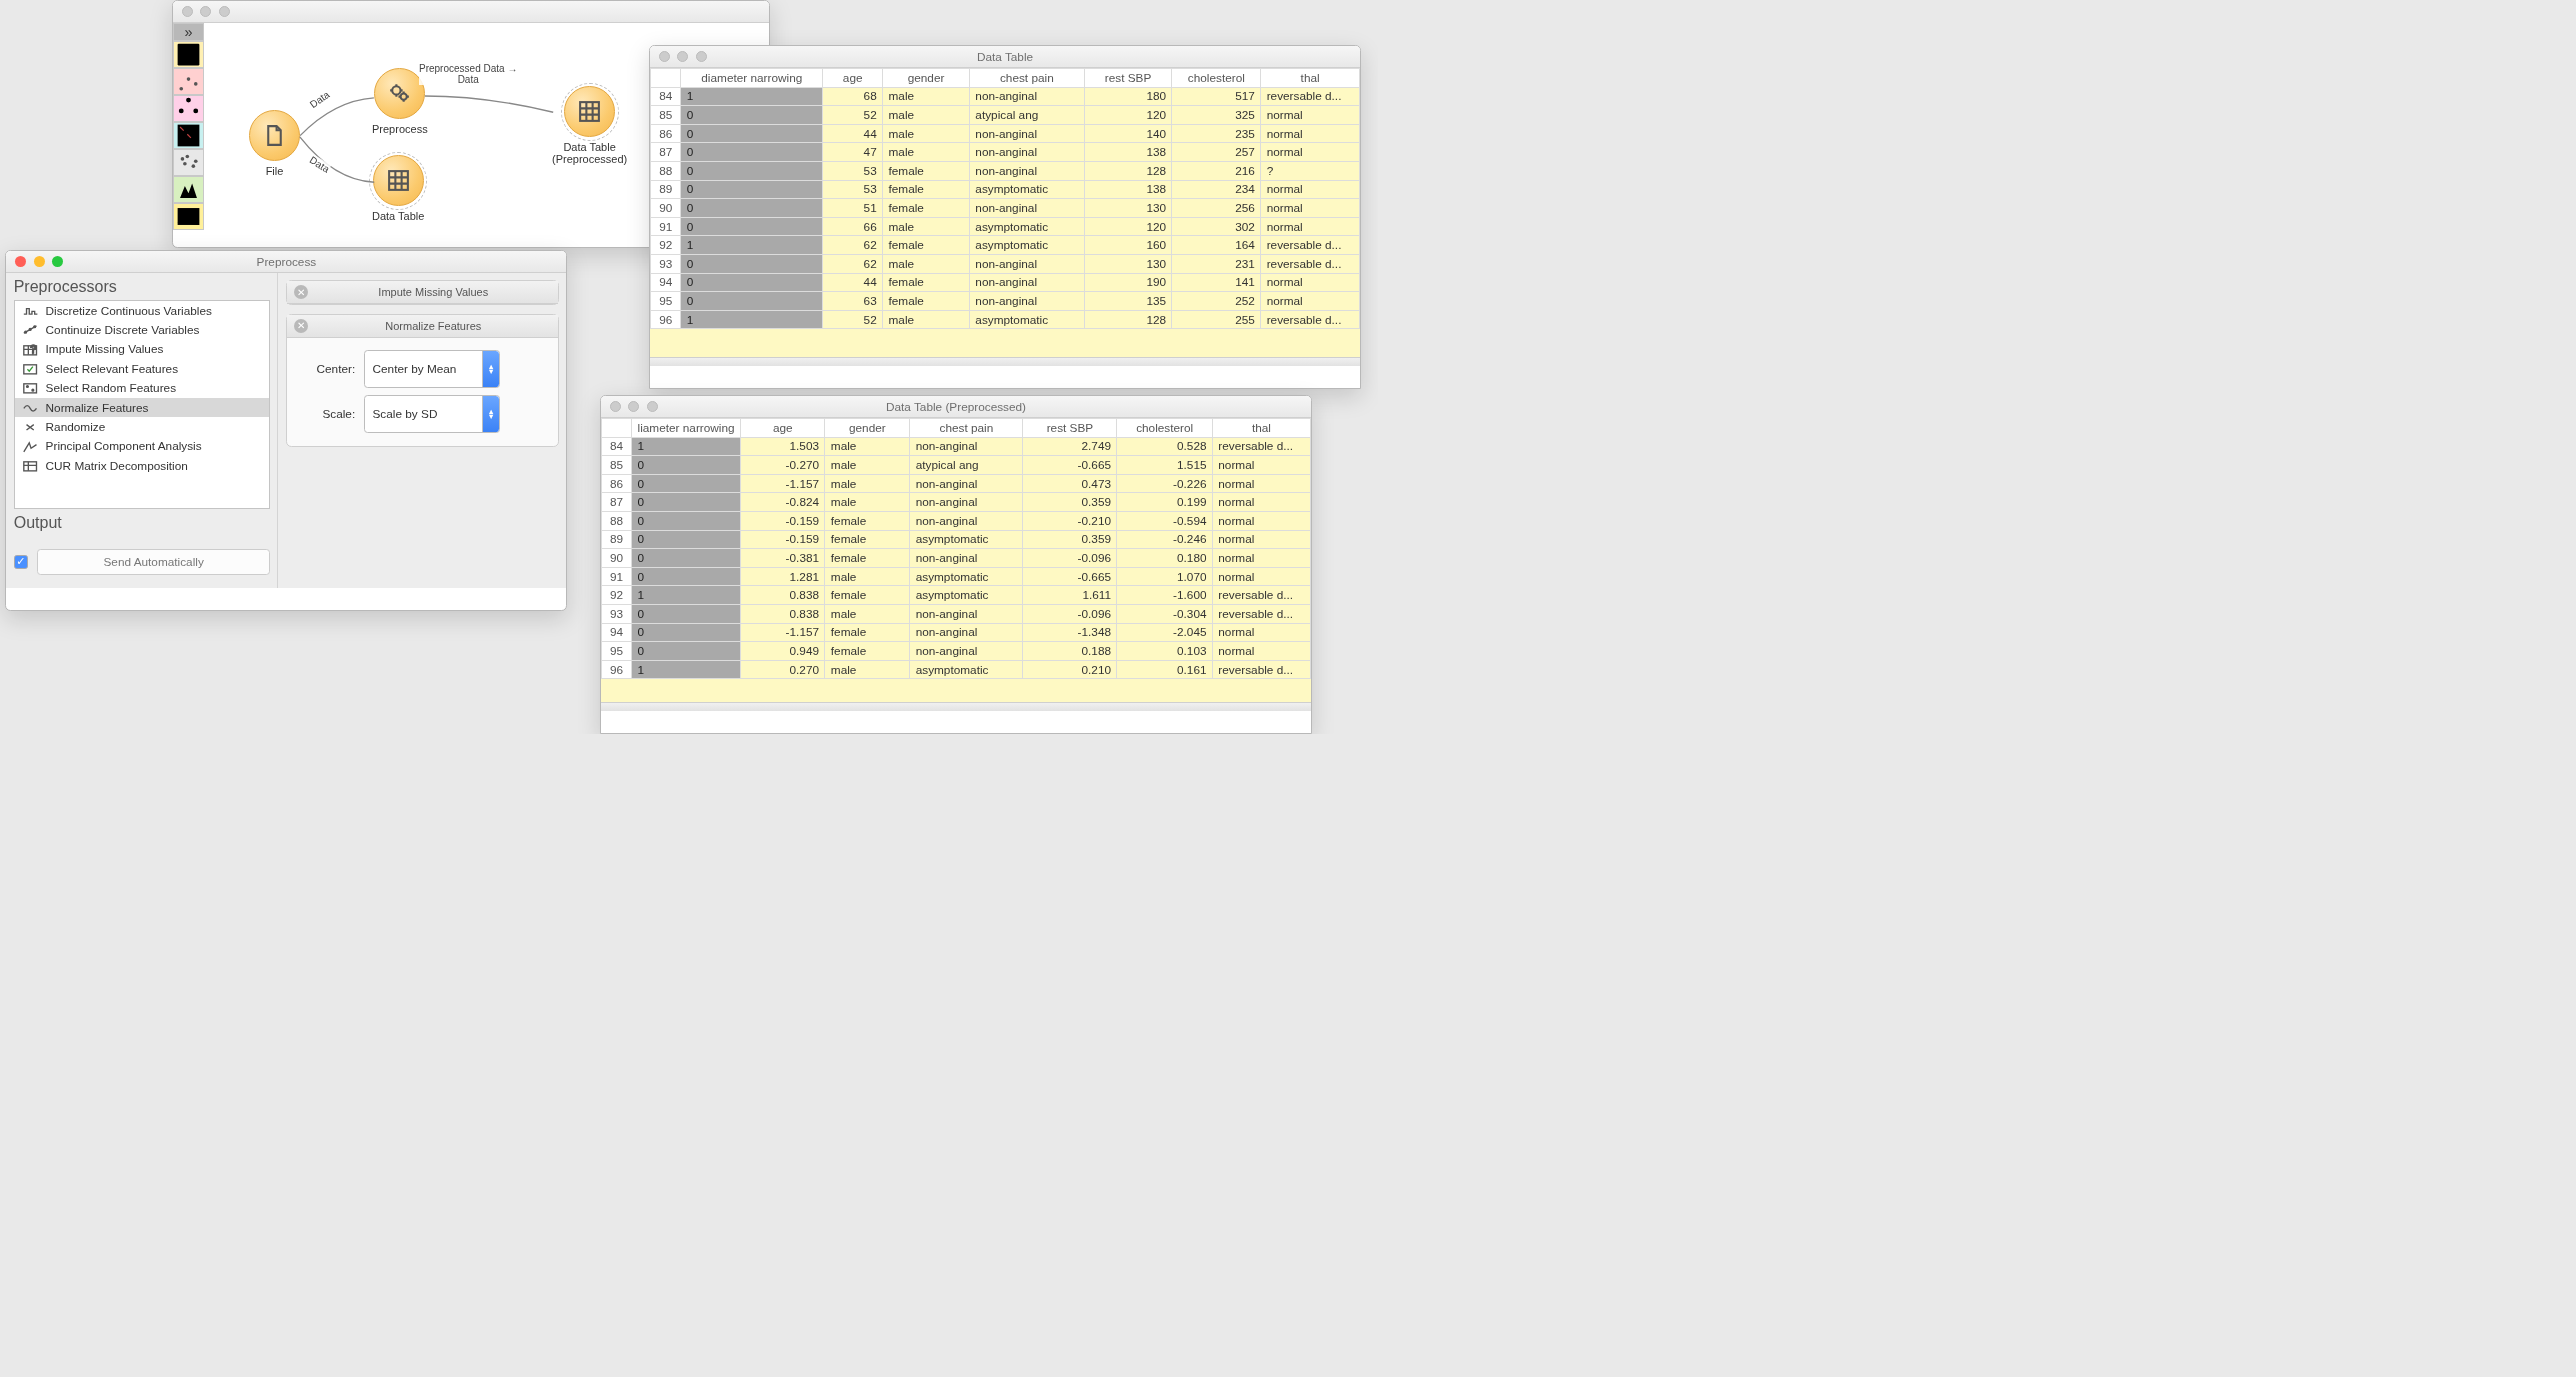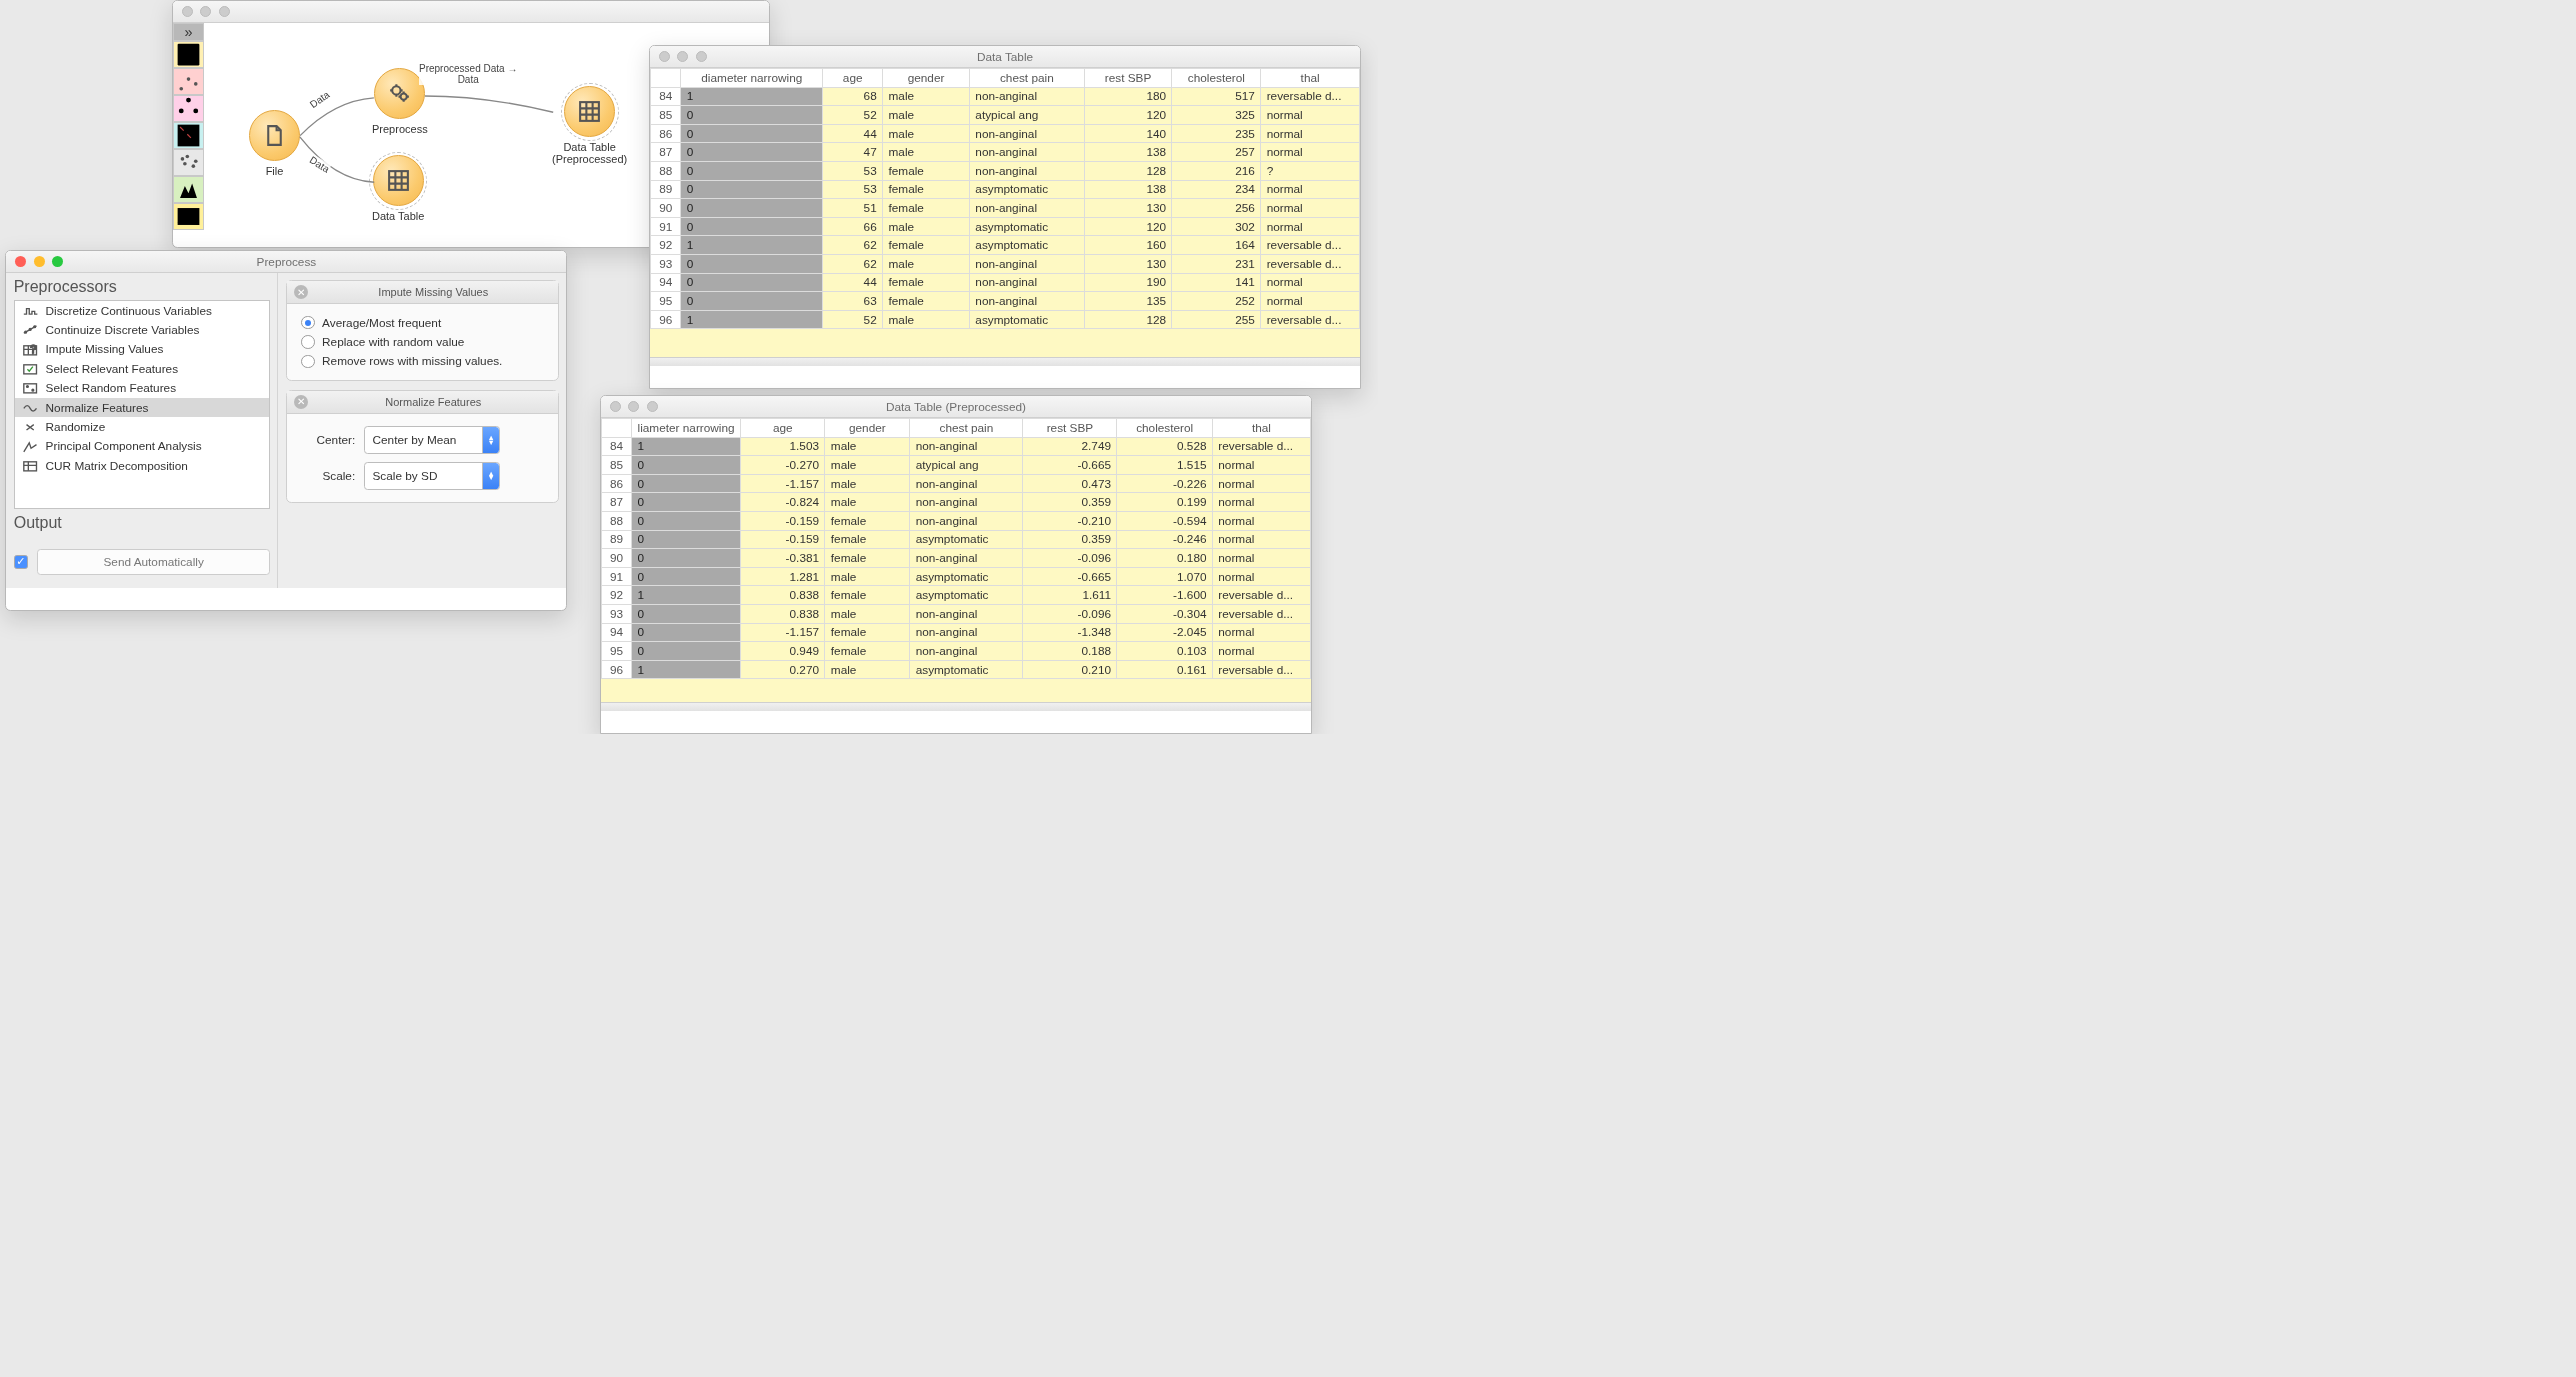--- a/index.html
+++ b/index.html
@@ -47,21 +47,21 @@
 .panel{background:#fafafa;border:0.9px solid #cfcfcf;border-radius:5.4px}
 .panel-head{background:linear-gradient(#f2f2f2,#e3e3e3);border-bottom:0.9px solid #cfcfcf;padding:3.6px 7.3px;display:flex;align-items:center;gap:7.3px}
 .panel-head .x{width:14.5px;height:14.5px;border-radius:50%;background:#b9b9b9;color:#fff;display:flex;align-items:center;justify-content:center;font-size:10px}
 .panel-head .pt{flex:1;text-align:center;color:#555;font-size:11px}
 .panel-body{padding:9px 14.5px}
 .radio-row{display:flex;align-items:center;gap:7.3px;padding:2.7px 0}
 .radio{width:13.6px;height:13.6px;border:0.9px solid #9a9a9a;border-radius:50%;background:#fff;display:flex;align-items:center;justify-content:center}
 .radio.checked::after{content:"";width:6.3px;height:6.3px;border-radius:50%;background:#3b82f6}
 .form-row{display:flex;align-items:center;gap:9px;padding:3.6px 0}
 .form-row label{width:54px;text-align:right}
-.select{flex:0 0 136px;height:28px;border:0.9px solid #bdbdbd;border-radius:3.6px;background:#fff;display:flex;align-items:center;padding:0 7.3px;font-size:11px;position:relative}
+.select{flex:0 0 136px;height:38px;border:0.9px solid #bdbdbd;border-radius:3.6px;background:#fff;display:flex;align-items:center;padding:0 7.3px;font-size:11px;position:relative}
 .select::after{content:"";position:absolute;right:0;top:0;width:16.3px;height:100%;border-left:0.9px solid #bdbdbd;border-radius:0 3.6px 3.6px 0;background:linear-gradient(#6aa6ff,#3b82f6)}
 .caret{position:absolute;right:3.6px;top:50%;transform:translateY(-50%);color:#fff;font-size:7.3px;line-height:4.5px;z-index:1;text-align:center;width:9px}
 
 .dtab{position:absolute}
 .dtab .body{position:absolute;top:22px;left:0;right:0;bottom:22px;background:#fef9c3;overflow:hidden}
 table.data{border-collapse:collapse;width:100%;font-size:11.3px}
 table.data th,table.data td{border:0.9px solid #dcdcdc;padding:1.8px 5.4px;height:18px;white-space:nowrap;overflow:hidden;text-overflow:ellipsis}
 table.data th{background:#fff;font-weight:400;text-align:center;color:#555}
 table.data th.rowh{width:31px;text-align:center;background:#fff}
 table.data td.idx{background:#fff;text-align:center;color:#555}
@@ -276,34 +276,20 @@
         </div>
 
       </div>
     </div>
     <div class="pp-right">
       <div class="panel">
         <div class="panel-head">
           <div class="x">✕</div>
           <div class="pt">Impute Missing Values</div>
         </div>
-        <div class="panel-body" id="impute-opts">
-            <div class="radio-row">
-              <div class="radio checked"></div>
-              <span>Average/Most frequent</span>
-            </div>
-            <div class="radio-row">
-              <div class="radio"></div>
-              <span>Replace with random value</span>
-            </div>
-            <div class="radio-row">
-              <div class="radio"></div>
-              <span>Remove rows with missing values.</span>
-            </div>
-          </div>
       </div>
       <div class="panel">
         <div class="panel-head">
           <div class="x">✕</div>
           <div class="pt">Normalize Features</div>
         </div>
         <div class="panel-body">
           <div class="form-row">
             <label>Center:</label>
             <div class="select">

